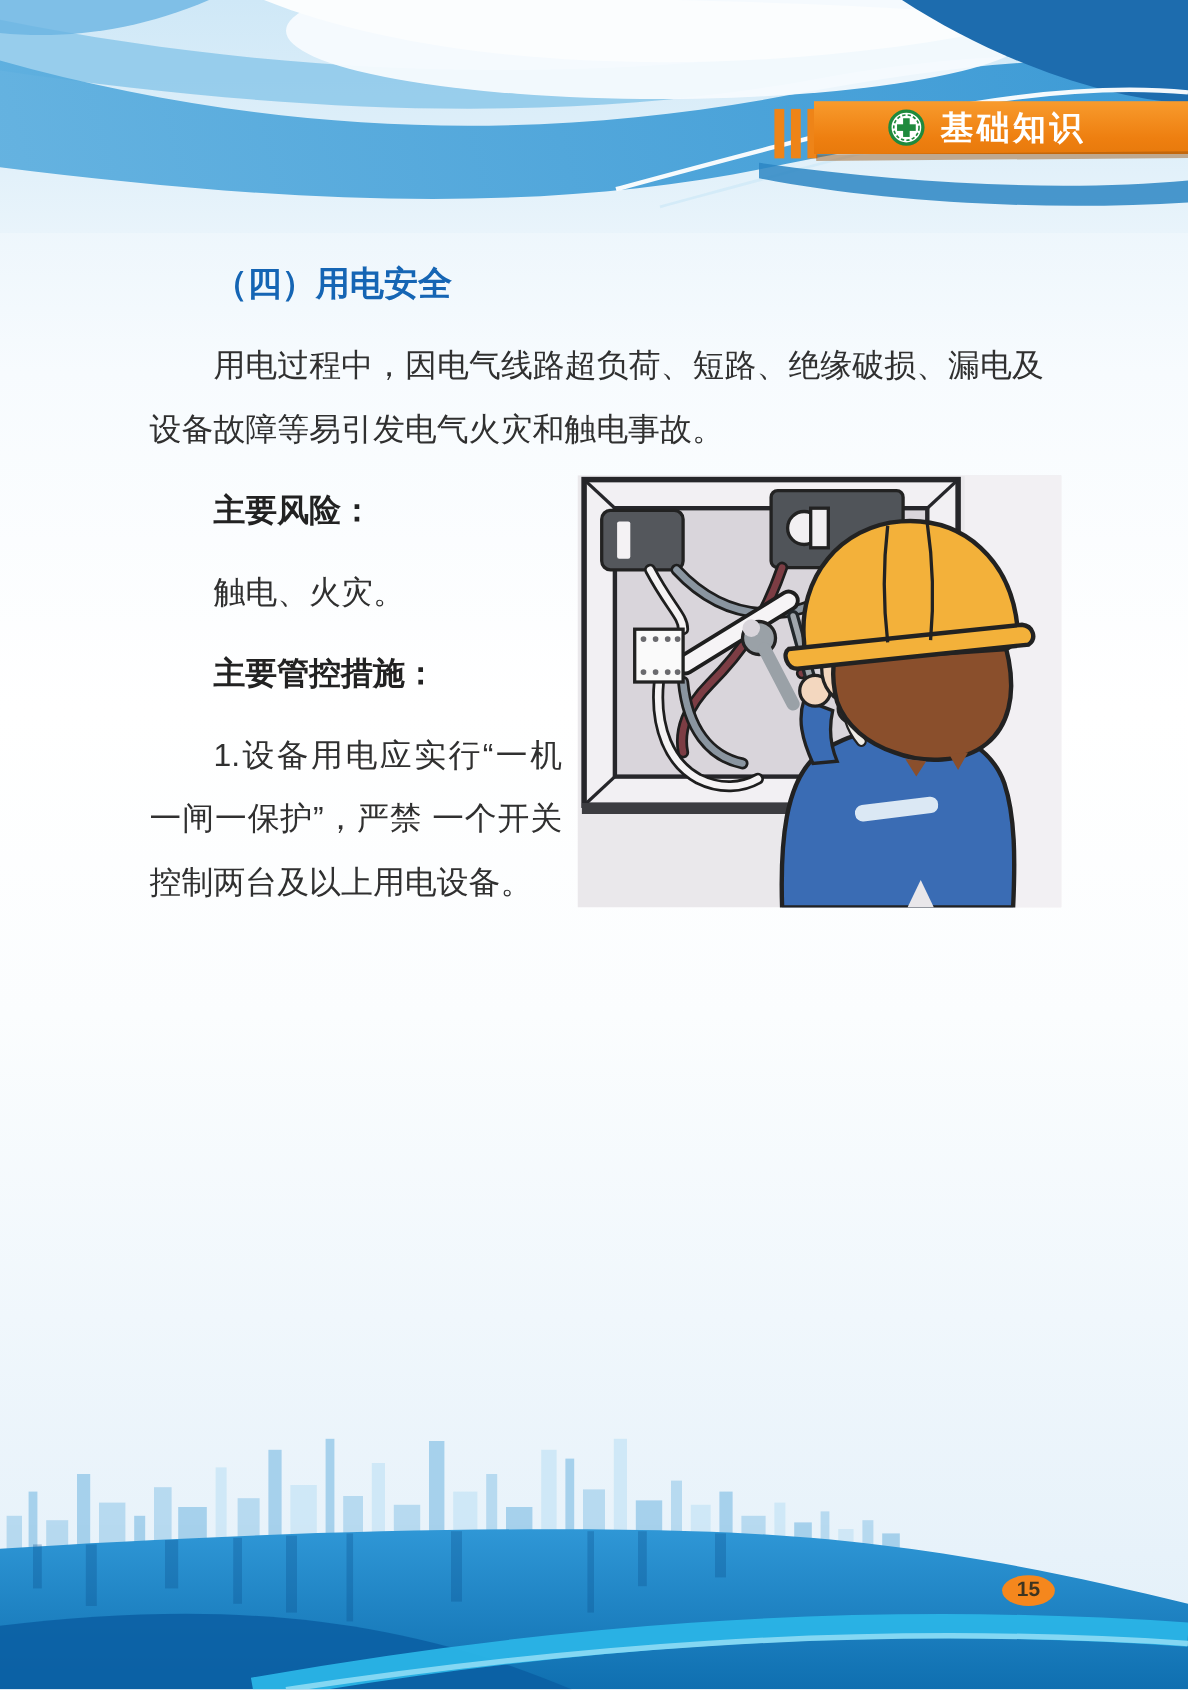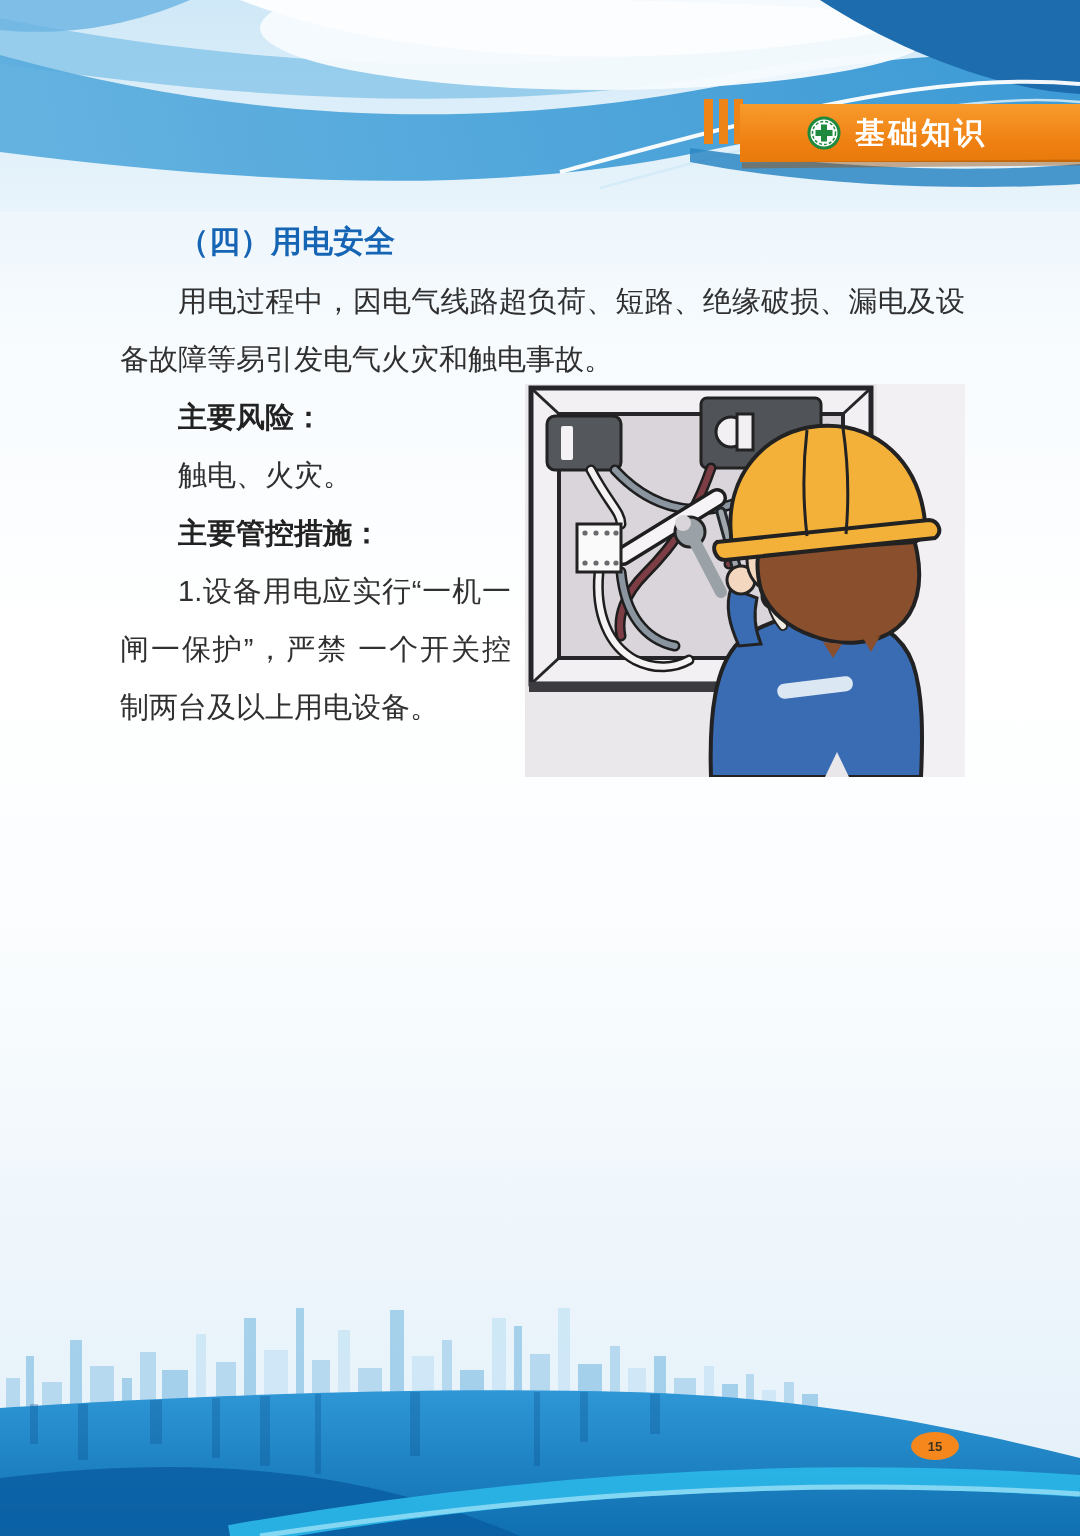--- a/index.html
+++ b/index.html
@@ -8,41 +8,41 @@
     font-family:"Liberation Sans","DejaVu Sans",sans-serif;
     background:linear-gradient(180deg,#d8ecf8 0%,#e9f4fb 9%,#f7fbfe 22%,#ffffff 42%,#fbfdfe 60%,#f0f7fc 78%,#e7f2fa 92%,#e2eff8 100%);
   }
   svg{display:block;}
   .top-deco{position:absolute;top:0;left:0;z-index:1;}
   .footer-deco{position:absolute;bottom:0;left:0;z-index:1;}
   
   .header-bars{position:absolute;top:99px;left:704px;display:flex;gap:6px;z-index:3;}
   .header-bars .bar{width:9px;height:45px;background:#ee8418;}
   .header-badge{
-    position:absolute;top:104px;left:740px;width:340px;height:58px;z-index:3;
+    position:absolute;top:92px;left:740px;width:340px;height:48px;z-index:3;
     background:linear-gradient(180deg,#f89b2d 0%,#ee7f10 70%,#e87a0c 100%);
     display:flex;align-items:center;justify-content:center;gap:14px;padding-right:26px;box-sizing:border-box;
   }
   .header-badge::after{
     content:"";position:absolute;left:2px;right:0;bottom:-5px;height:6px;
     background:rgba(150,80,10,.45);transform:skewY(-.5deg);
   }
   .badge-label{color:#ffffff;font-size:30px;font-weight:bold;letter-spacing:3px;}
   
   .content{position:relative;z-index:2;padding:212px 115px 0 120px;
     font-size:29px;line-height:58px;color:#303030;text-align:justify;}
-  .content p{margin:0;text-indent:58px;}
+  .content p{margin:16px;text-indent:58px;}
   .page-title{color:#1565b4;font-weight:bold;font-size:31px;line-height:60px;margin:0;text-indent:58px;}
   .bold{font-weight:bold;color:#222;}
   .illustration{float:right;width:440px;height:393px;margin:-4px 0 20px 14px;}
   
   .page-badge{
     position:absolute;left:911px;top:1432px;width:48px;height:28px;z-index:4;
     background:#f5871d;border-radius:50%;display:flex;align-items:center;justify-content:center;
-    color:#3d3420;font-size:13px;font-weight:bold;
+    color:#3d3420;font-size:19px;font-weight:bold;
   }
 </style>
 </head>
 <body>
 
 <div class="page">
 
   <svg class="top-deco" width="1080" height="212" viewBox="0 0 1080 212">
     <defs>
       <linearGradient id="gBase" x1="0" y1="0" x2="0" y2="1">

